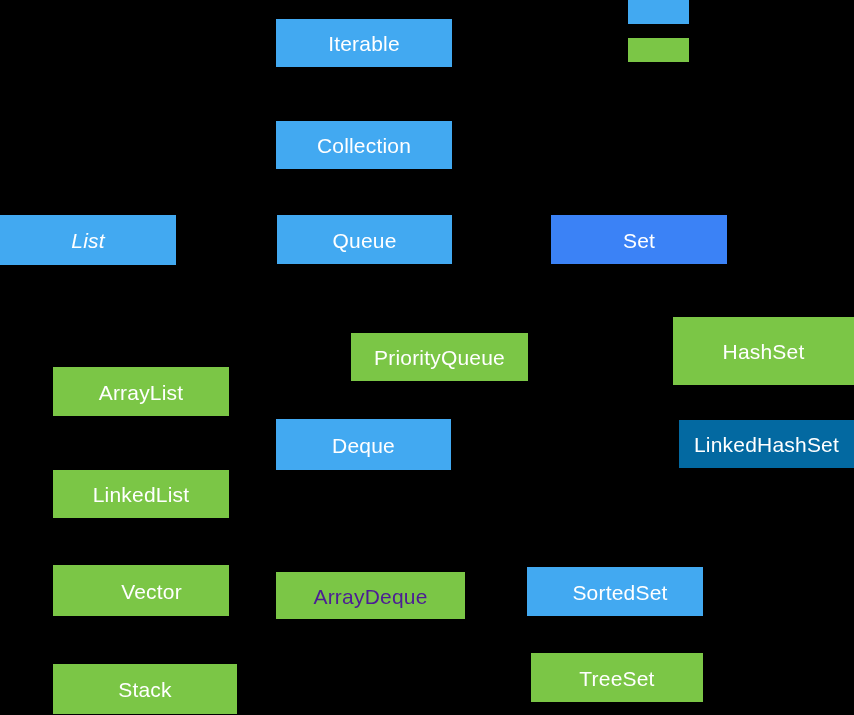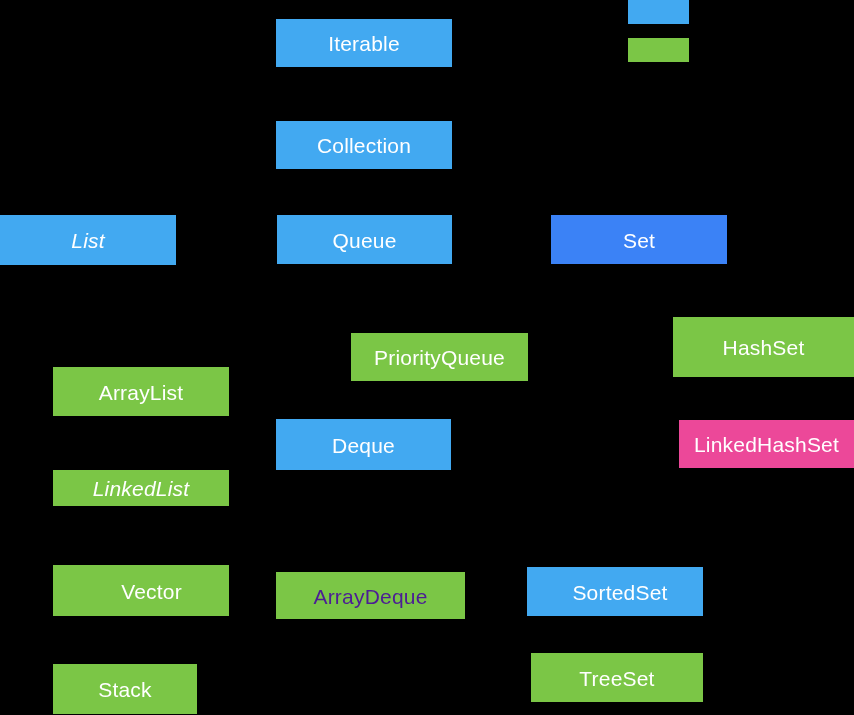--- a/index.html
+++ b/index.html
@@ -40,24 +40,24 @@
       <div class="swatch" style="left: 628px; top: 0px; width: 61px; height: 24px; background: rgb(66, 169, 241);"></div>
       <div class="swatch" style="left: 628px; top: 38px; width: 61px; height: 24px; background: rgb(123, 198, 70);"></div>
     </div>
   <div id="node-layer">
       <div class="node" style="color: rgb(255, 255, 255); left: 276px; top: 19px; width: 176px; height: 48px; background: rgb(66, 169, 241);">Iterable</div>
       <div class="node" style="color: rgb(255, 255, 255); left: 276px; top: 121px; width: 176px; height: 48px; background: rgb(66, 169, 241);">Collection</div>
       <div class="node" style="color: rgb(255, 255, 255); left: 0px; top: 215px; width: 176px; height: 50px; background: rgb(66, 169, 241); font-style: italic;">List</div>
       <div class="node" style="color: rgb(255, 255, 255); left: 277px; top: 215px; width: 175px; height: 49px; background: rgb(66, 169, 241);">Queue</div>
       <div class="node" style="color: rgb(255, 255, 255); left: 551px; top: 215px; width: 176px; height: 49px; background: #3b82f6;">Set</div>
       <div class="node" style="color: rgb(255, 255, 255); left: 351px; top: 318px; width: 177px; height: 48px; background: rgb(123, 198, 70); margin-top: 15px;">PriorityQueue</div>
-      <div class="node" style="color: rgb(255, 255, 255); left: 673px; top: 317px; width: 181px; height: 60px; background: rgb(123, 198, 70);">HashSet</div>
+      <div class="node" style="color: rgb(255, 255, 255); left: 673px; top: 317px; width: 181px; height: 68px; background: rgb(123, 198, 70);">HashSet</div>
       <div class="node" style="color: rgb(255, 255, 255); left: 53px; top: 367px; width: 176px; height: 49px; background: rgb(123, 198, 70);">ArrayList</div>
       <div class="node" style="color: rgb(255, 255, 255); left: 276px; top: 419px; width: 175px; height: 51px; background: rgb(66, 169, 241);">Deque</div>
-      <div class="node" style="color: rgb(255, 255, 255); left: 679px; top: 420px; width: 175px; height: 48px; background: #ec4899;">LinkedHashSet</div>
-      <div class="node" style="color: rgb(255, 255, 255); left: 53px; top: 470px; width: 176px; height: 36px; background: rgb(123, 198, 70); font-style: italic;">LinkedList</div>
+      <div class="node" style="color: rgb(255, 255, 255); left: 679px; top: 420px; width: 175px; height: 48px; background: #0369a1;">LinkedHashSet</div>
+      <div class="node" style="color: rgb(255, 255, 255); left: 53px; top: 470px; width: 176px; height: 48px; background: rgb(123, 198, 70);">LinkedList</div>
       <div class="node" style="color: rgb(255, 255, 255); left: 53px; top: 565px; width: 176px; height: 51px; background: rgb(123, 198, 70); padding-left: 21px;">Vector</div>
       <div class="node" style="color: #4c1d95; left: 276px; top: 572px; width: 189px; height: 47px; background: rgb(123, 198, 70);">ArrayDeque</div>
       <div class="node" style="color: rgb(255, 255, 255); left: 527px; top: 567px; width: 176px; height: 49px; background: rgb(66, 169, 241); padding-left: 10px;">SortedSet</div>
-      <div class="node" style="color: rgb(255, 255, 255); left: 53px; top: 664px; width: 144px; height: 50px; background: rgb(123, 198, 70);">Stack</div>
+      <div class="node" style="color: rgb(255, 255, 255); left: 53px; top: 664px; width: 184px; height: 50px; background: rgb(123, 198, 70);">Stack</div>
       <div class="node" style="color: rgb(255, 255, 255); left: 531px; top: 653px; width: 172px; height: 49px; background: rgb(123, 198, 70);">TreeSet</div>
     </div>
 </div>
 
 </body></html>

